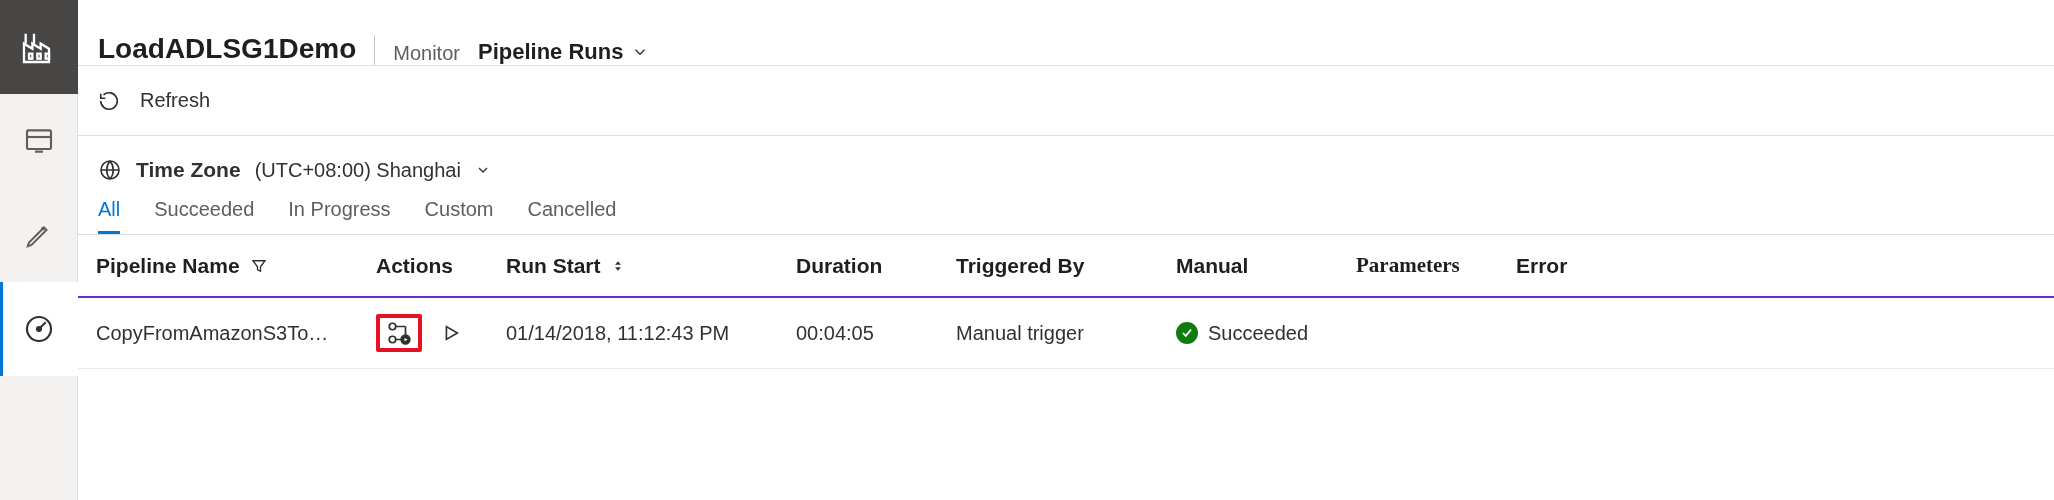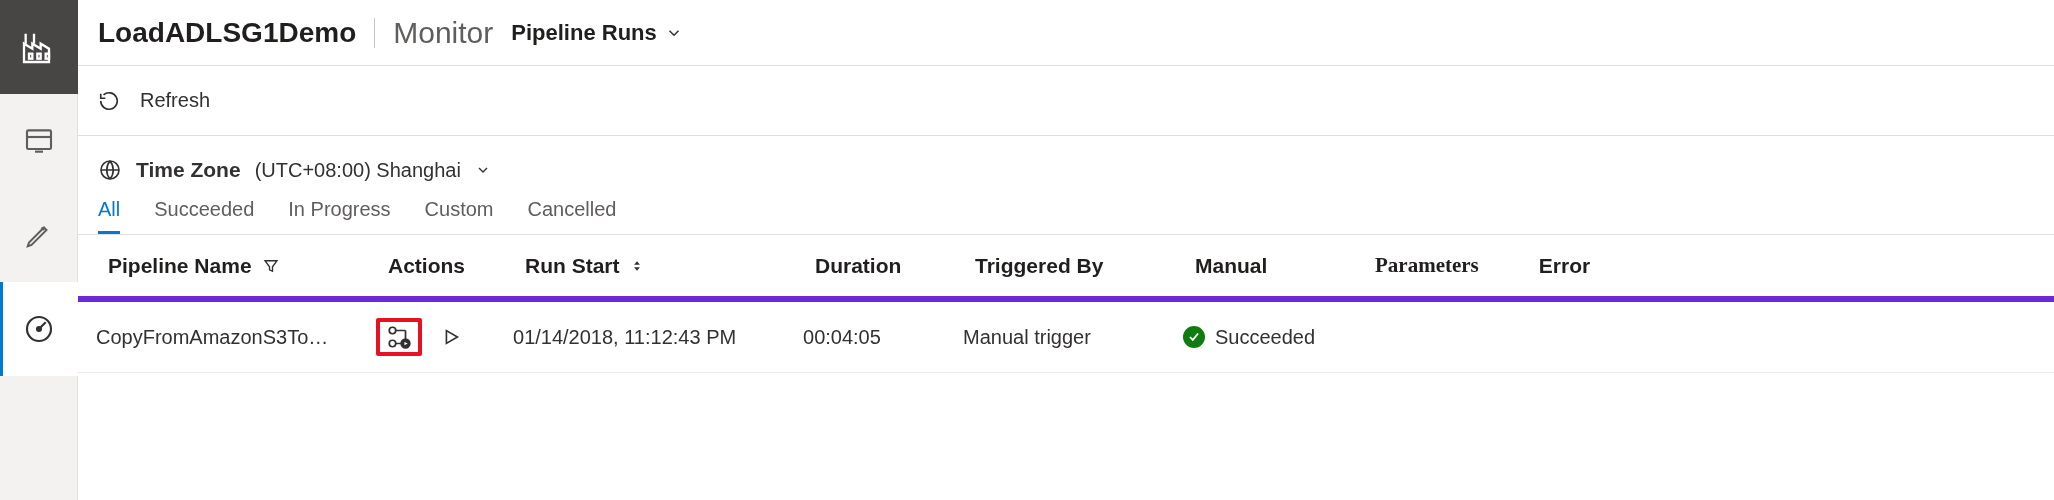--- a/index.html
+++ b/index.html
@@ -32,28 +32,28 @@
   .sidebar-item.dark { background: #484644; color: #fff; }
   .sidebar-item.active { background: #fff; box-shadow: inset 3px 0 0 #0078d4; }
   .main {
     flex: 1;
     display: flex;
     flex-direction: column;
   }
   .breadcrumb {
     height: 66px;
     display: flex;
-    align-items: center;
+    align-items: flex-end;
     gap: 18px;
     padding: 0 20px;
     border-bottom: 1px solid #e1dfdd;
   }
   .breadcrumb-title { font-size: 28px; font-weight: 600; color: #201f1e; }
   .breadcrumb-sep { width:1px; height:30px; background:#c8c6c4; }
-  .breadcrumb-sub { font-size: 30px; color: #605e5c; }
+  .breadcrumb-sub { font-size: 20px; color: #605e5c; }
   .breadcrumb-current { font-size: 22px; font-weight: 600; color: #201f1e; display:flex; align-items:center; gap:8px; cursor:pointer;}
   .toolbar {
     height: 70px;
     display: flex;
     align-items: center;
     padding: 0 20px;
     border-bottom: 1px solid #e1dfdd;
   }
   .refresh-btn { display:flex; align-items:center; gap:20px; cursor:pointer; font-size:20px; color:#323130; }
   .controls-row {
@@ -73,22 +73,22 @@
     border-bottom: 1px solid #e1dfdd;
     font-size: 20px;
   }
   .tab { padding-bottom:10px; cursor:pointer; color:#605e5c; }
   .tab.active { color:#0078d4; border-bottom:3px solid #0078d4; }
   table { width:100%; border-collapse: collapse; }
   thead th {
     text-align:left;
     font-weight:600;
     font-size:21px;
-    padding: 18px 30px;
-    border-bottom: 6px solid #6d28d9;
+    padding: 18px 18px;
+    border-bottom: 2px solid #6d28d9;
     color:#201f1e;
   }
   tbody td {
     padding: 16px 18px;
     font-size: 20px;
     border-bottom: 1px solid #edebe9;
   }
   .th-inner { display:flex; align-items:center; gap:10px; }
   .actions-cell { display:flex; align-items:center; gap:18px; }
   .action-highlight {

